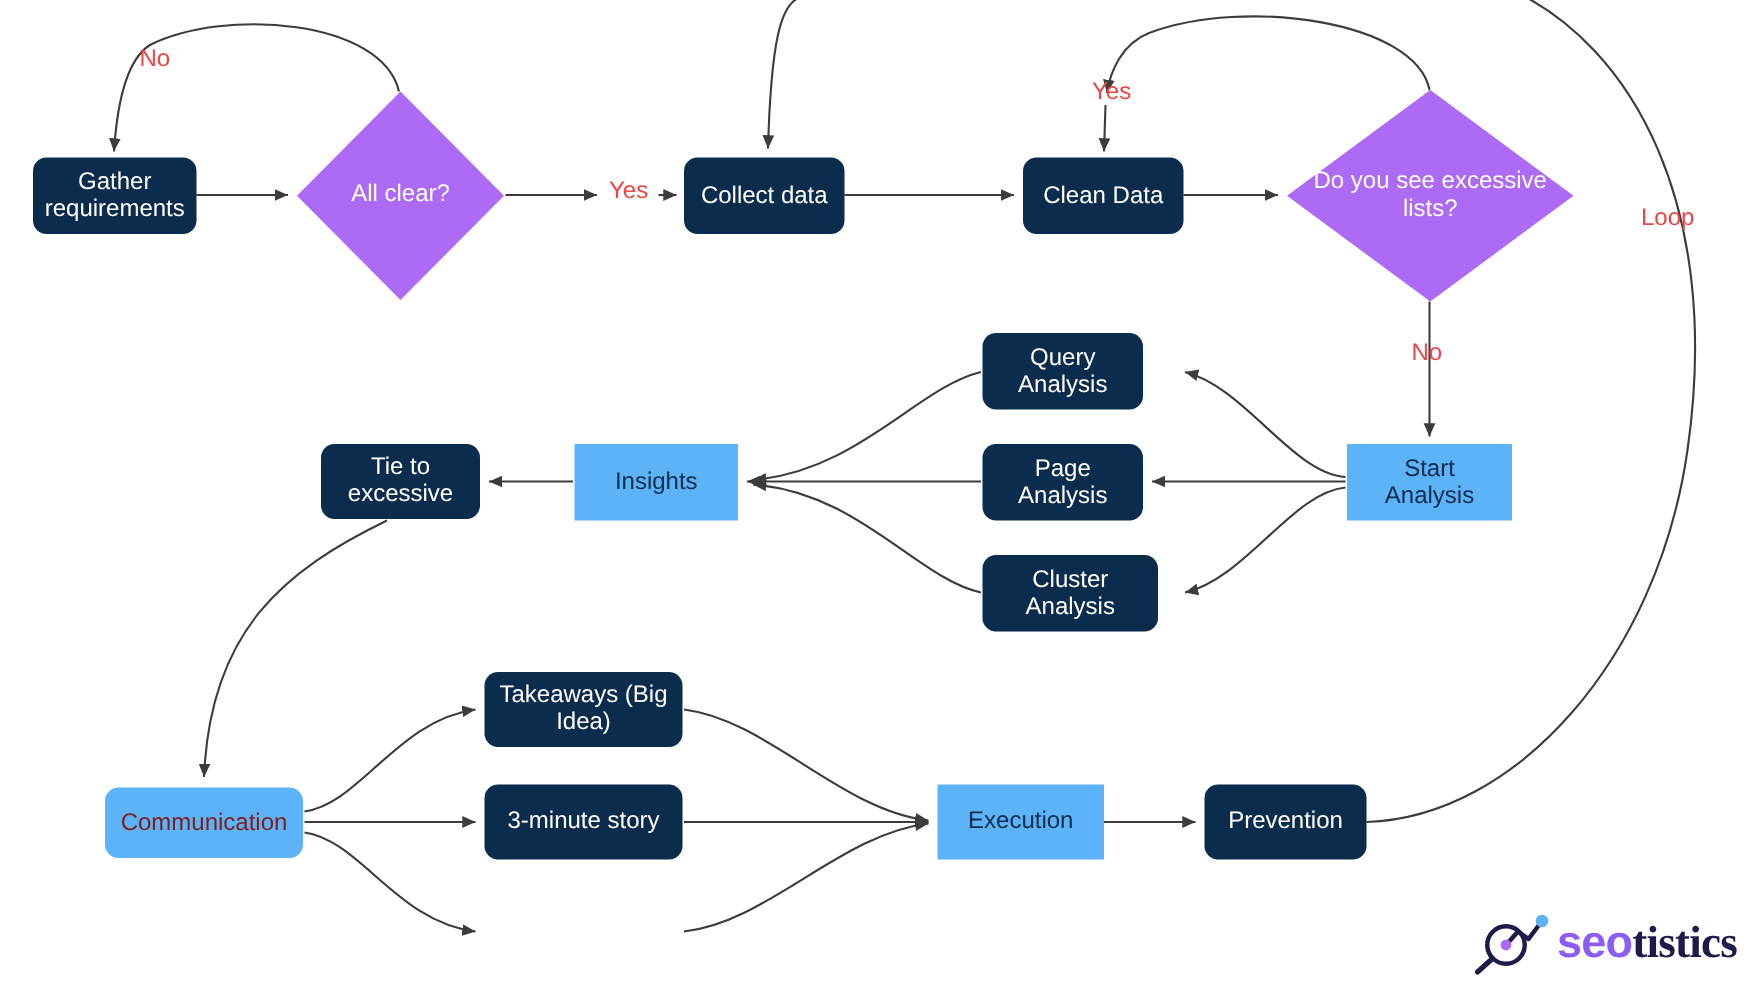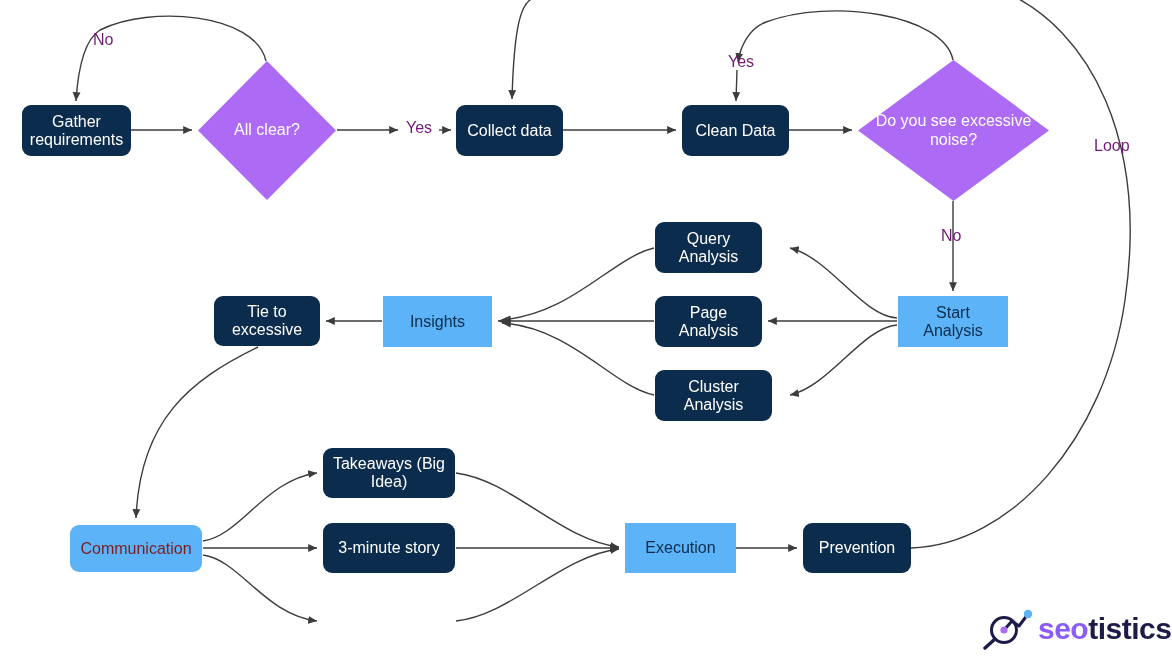--- a/index.html
+++ b/index.html
@@ -12,26 +12,26 @@
 
   .n-dark{background:#0c2c4d;color:#ffffff;border-radius:9px;font-size:16px;}
   .n-blue{background:#5cb3f7;color:#0c2c4d;font-size:16px;}
   .n-blue-round{background:#5cb3f7;color:#7f1d1d;border-radius:9px;font-size:16px;}
 
   .diamond{position:absolute;display:flex;align-items:center;justify-content:center;text-align:center;color:#ffffff;font-size:16px;line-height:1.16;}
   .diamond .dshape{position:absolute;left:0;top:0;width:100%;height:100%;background:#ad6af5;
       clip-path:polygon(50% 0,100% 50%,50% 100%,0 50%);}
   .diamond span{position:relative;z-index:2;}
 
-  .elabel{position:absolute;color:#701a75;font-size:16px;white-space:nowrap;}
+  .elabel{position:absolute;color:#ef4444;font-size:16px;white-space:nowrap;}
 
   .logo{position:absolute;display:flex;align-items:center;gap:4px;}
   .logo-text{font-size:30px;font-weight:600;letter-spacing:-0.5px;}
   .logo-seo{color:#8b5cf6;}
-  .logo-tistics{color:#1d1b4a;}
+  .logo-tistics{color:#1d1b4a;font-family:Liberation Serif, serif;}
 </style>
 </head>
 <body>
 
 <div id="canvas">
 
   <svg class="edges" viewBox="0 0 1172 664" xmlns="http://www.w3.org/2000/svg">
     <defs>
       <marker id="ah" viewBox="0 0 10 10" refX="9" refY="5" markerWidth="7" markerHeight="7" orient="auto-start-reverse">
         <path d="M0,1 L9,5 L0,9 z" fill="#3c3c3c"></path>
@@ -103,21 +103,21 @@
 
   <div class="node n-dark" style="left:682px;top:105px;width:107px;height:51px;">
     <span>Clean Data</span>
   </div>
 
   <div class="diamond" style="left:858px;top:60px;width:191px;height:141px;">
     <div class="dshape"></div>
     <span>
       <span>Do you see</span>
       <span>excessive</span>
-      <span>noise?</span>
+      <span>lists?</span>
     </span>
   </div>
 
   <div class="node n-blue" style="left:898px;top:296px;width:110px;height:51px;">
     <span>
       <span>Start</span>
       <span>Analysis</span>
     </span>
   </div>
 

